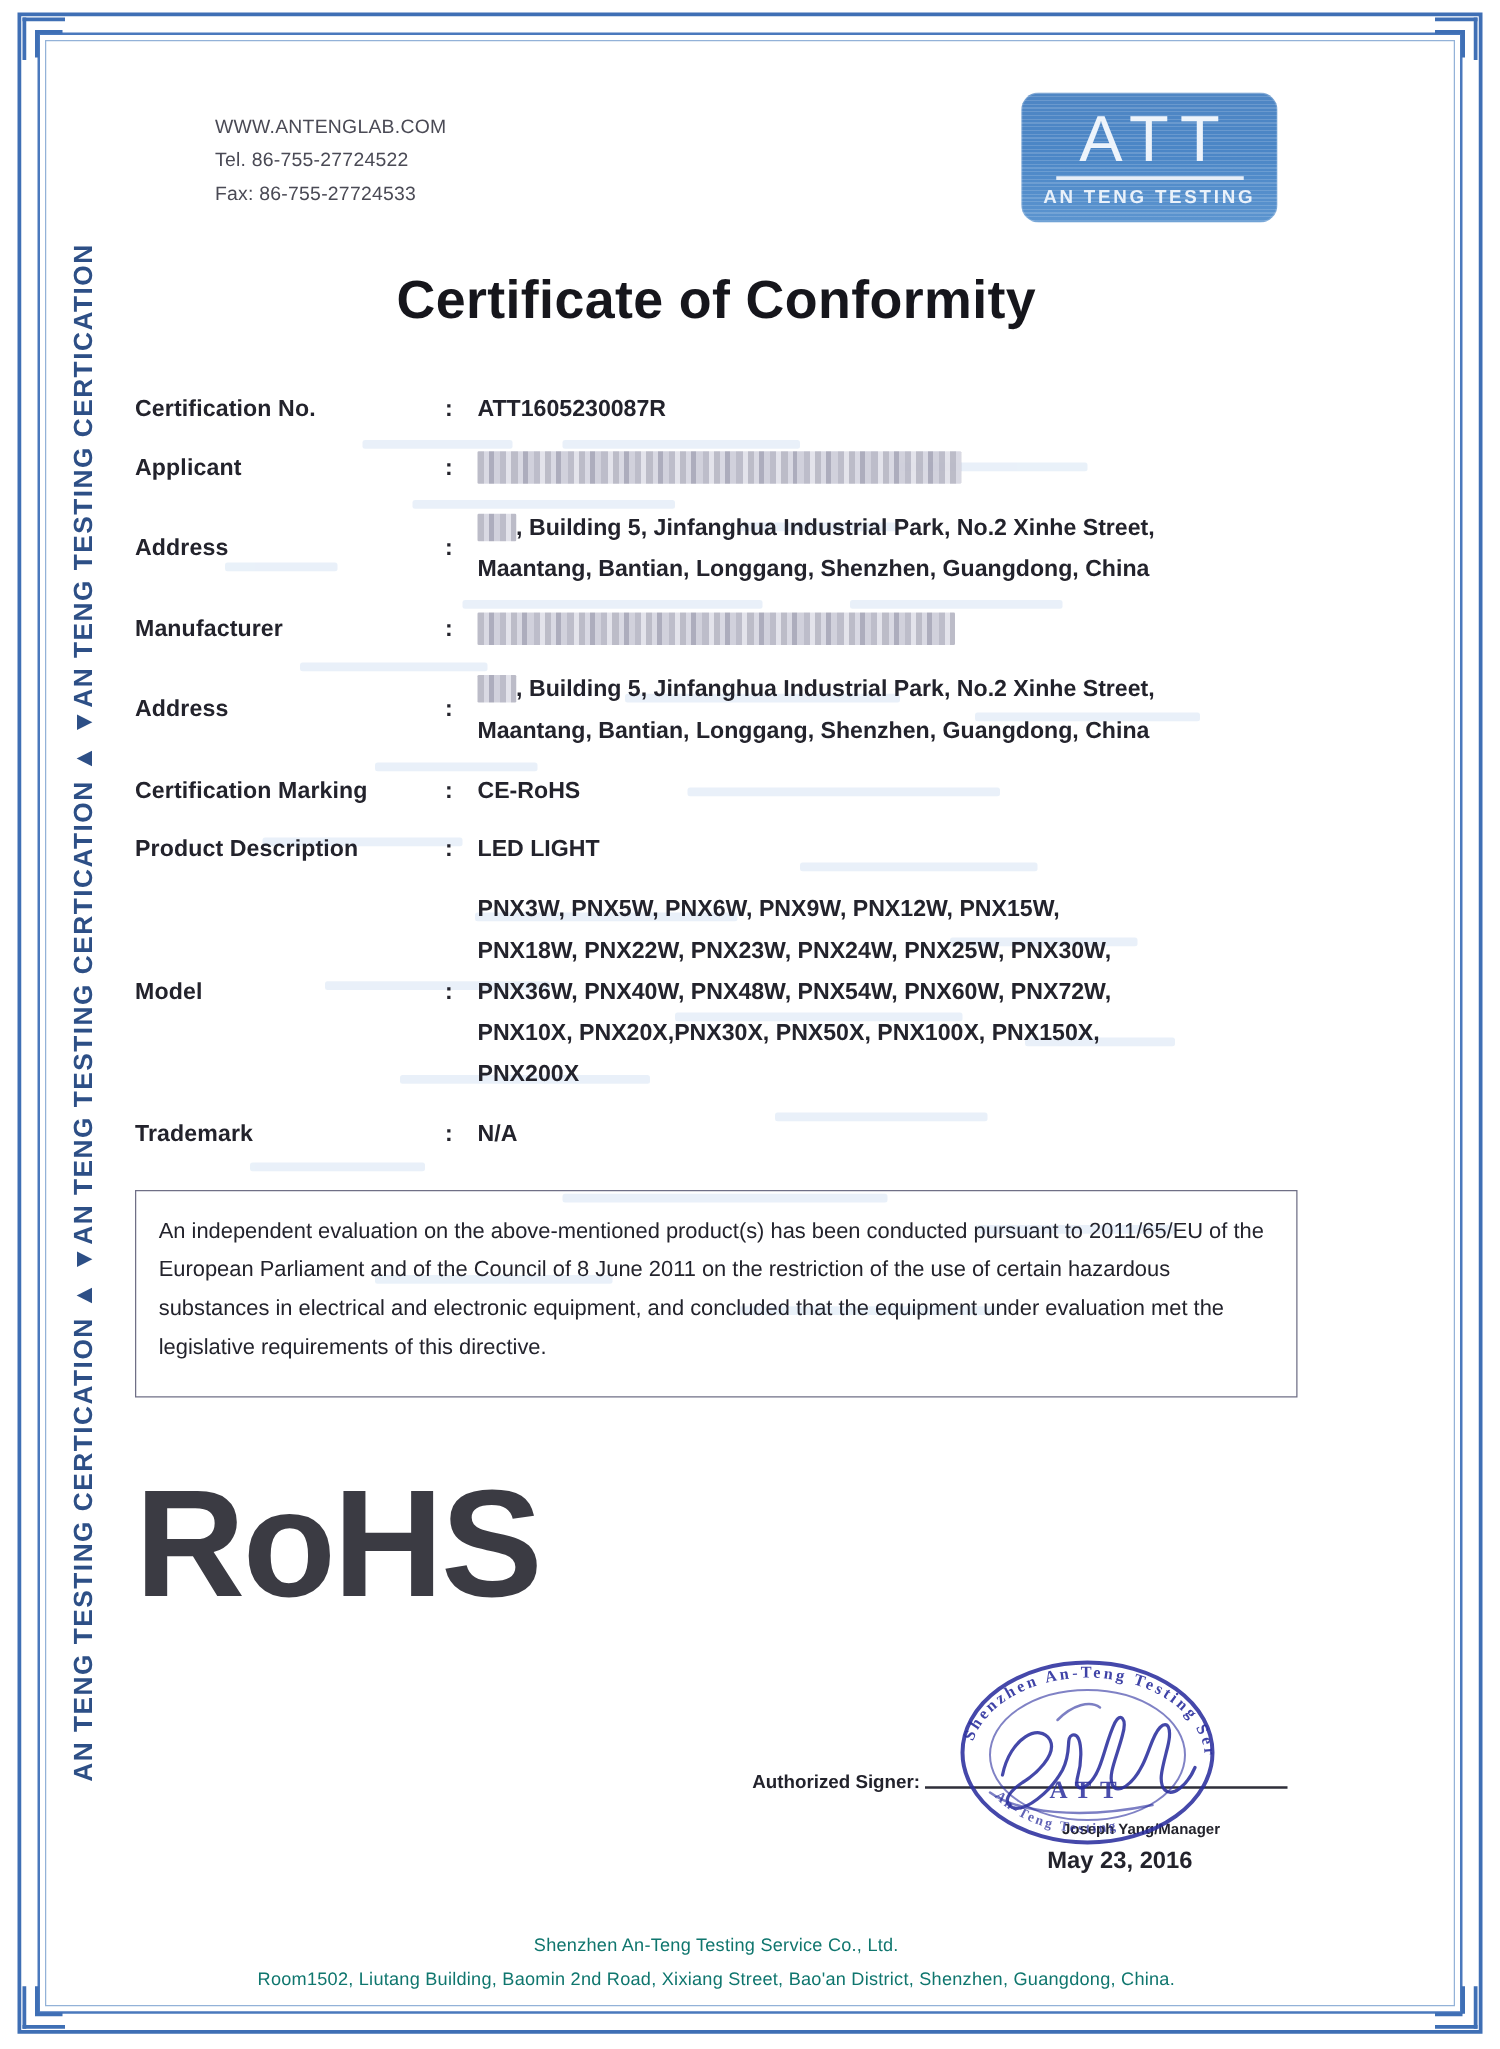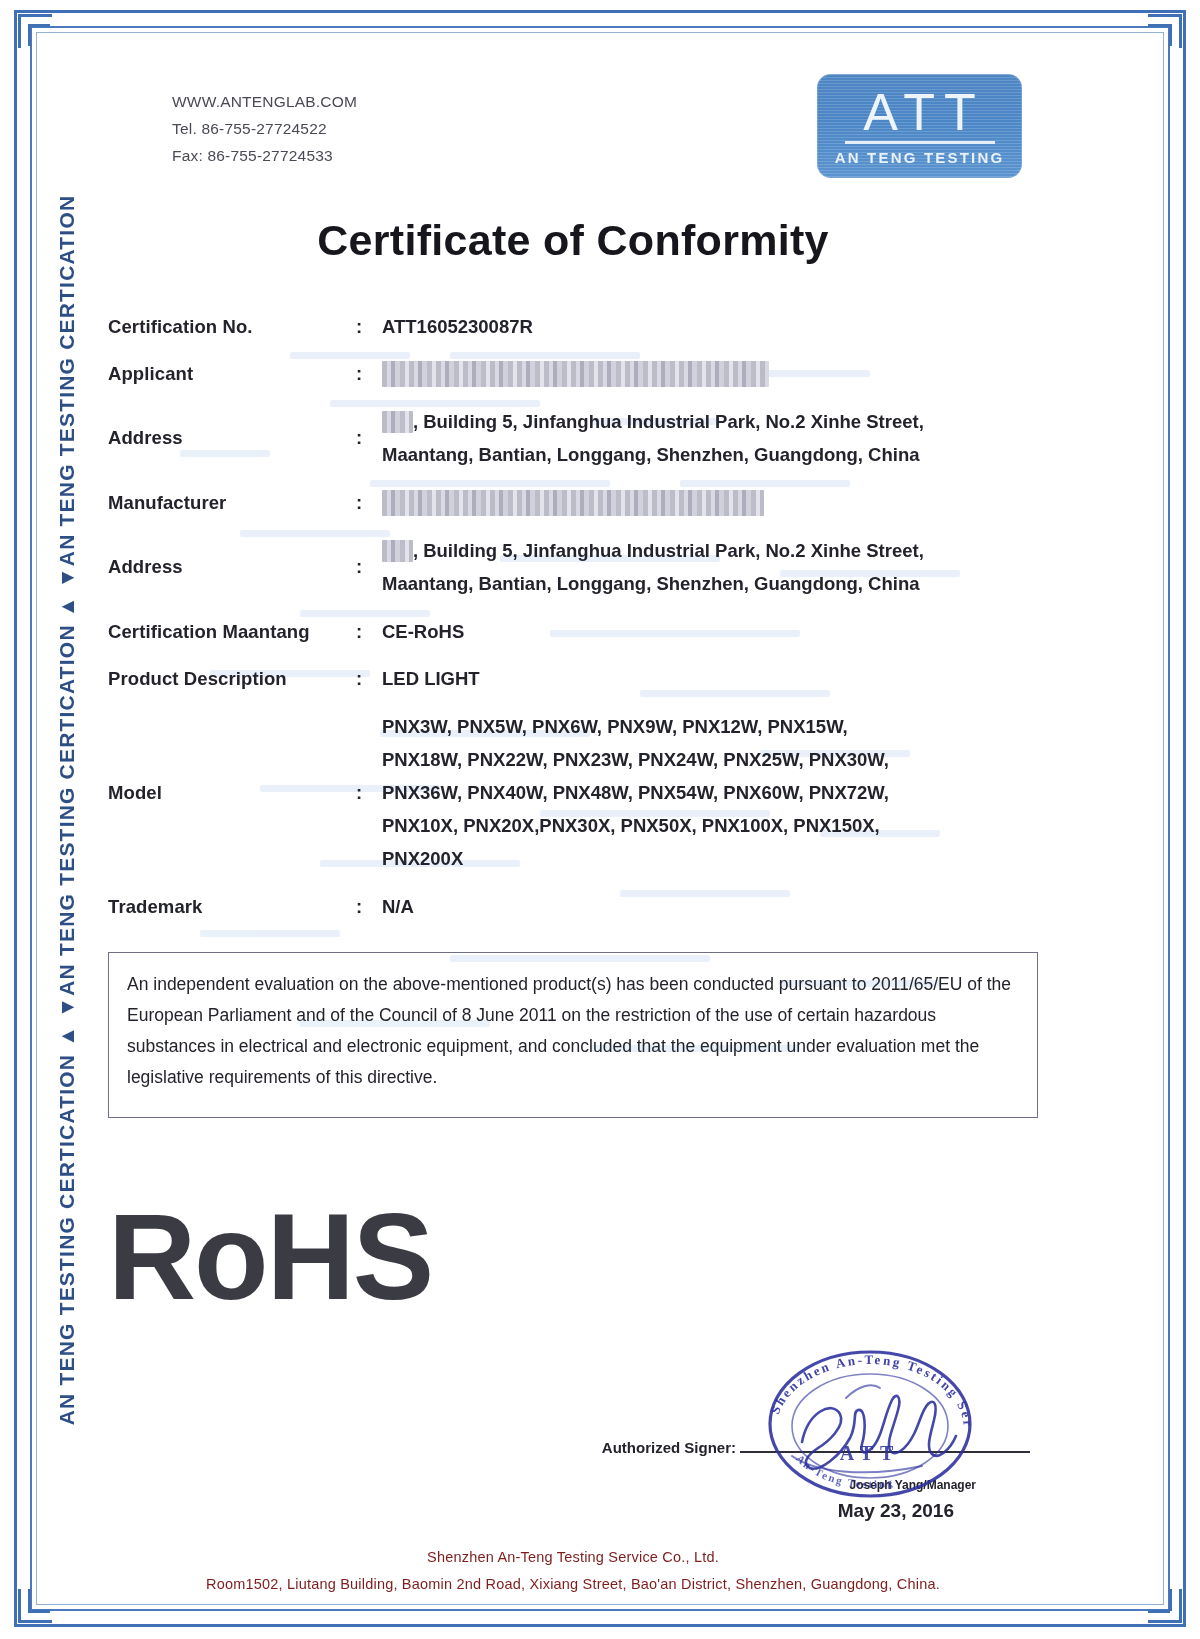--- a/index.html
+++ b/index.html
@@ -172,21 +172,21 @@
     border:1px solid #6f6f86;
     padding:16px 18px 18px 18px;
     font-size:17.5px;
     line-height:31px;
     color:#23232c;
     min-height:130px;
   }
 
   
   .rohs{
-    margin-top:78px;
+    margin-top:56px;
     font-size:122px;
     font-weight:bold;
     color:#3b3b43;
     letter-spacing:-2px;
     line-height:122px;
   }
 
   
   .sign-area{
     position:relative;
@@ -223,21 +223,21 @@
     right:52px;bottom:38px;
     width:232px;height:168px;
     pointer-events:none;
   }
 
   
   .footer{
     position:absolute;
     left:0;right:0;bottom:-38px;
     text-align:center;
-    color:#7f1d1d;
+    color:#0f766e;
   }
   .footer div{font-size:14.5px;line-height:27px;letter-spacing:.2px;}
 
   
   .watermark{
     position:absolute;
     left:120px;top:330px;
     width:900px;height:760px;
     opacity:.45;
     pointer-events:none;
@@ -369,21 +369,21 @@
       <tr>
         <td class="f-label">Address</td>
         <td class="f-colon">:</td>
         <td class="f-value multiline">
           <span class="redact small">101</span><span>, Building 5, Jinfanghua Industrial Park, No.2 Xinhe Street,</span><br>
           <span>Maantang, Bantian, Longgang, Shenzhen, Guangdong, China</span>
         </td>
       </tr>
 
       <tr>
-        <td class="f-label">Certification Maantang</td>
+        <td class="f-label">Certification Marking</td>
         <td class="f-colon">:</td>
         <td class="f-value">CE-RoHS</td>
       </tr>
 
       <tr>
         <td class="f-label">Product Description</td>
         <td class="f-colon">:</td>
         <td class="f-value">LED LIGHT</td>
       </tr>
 

